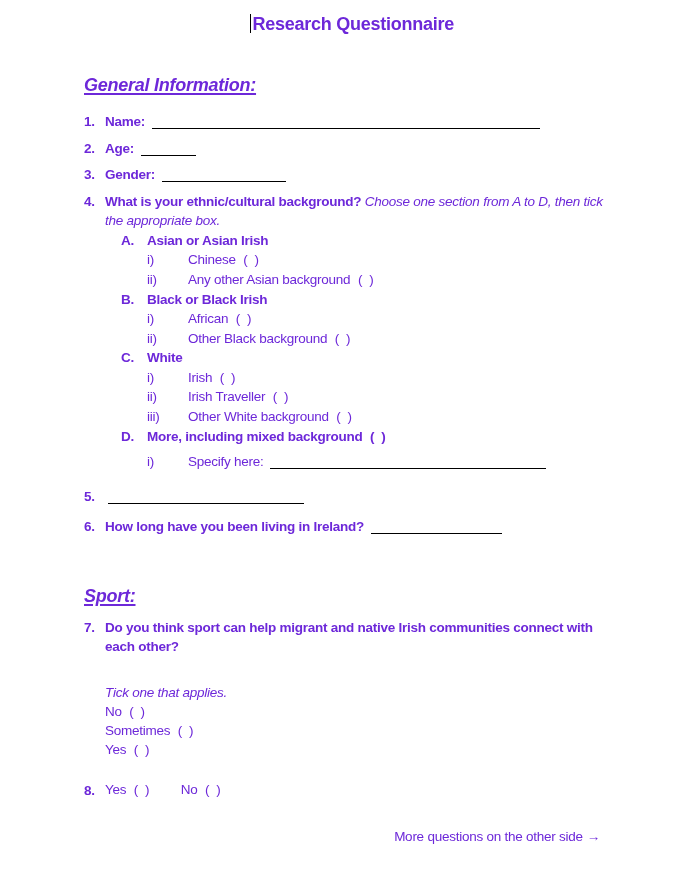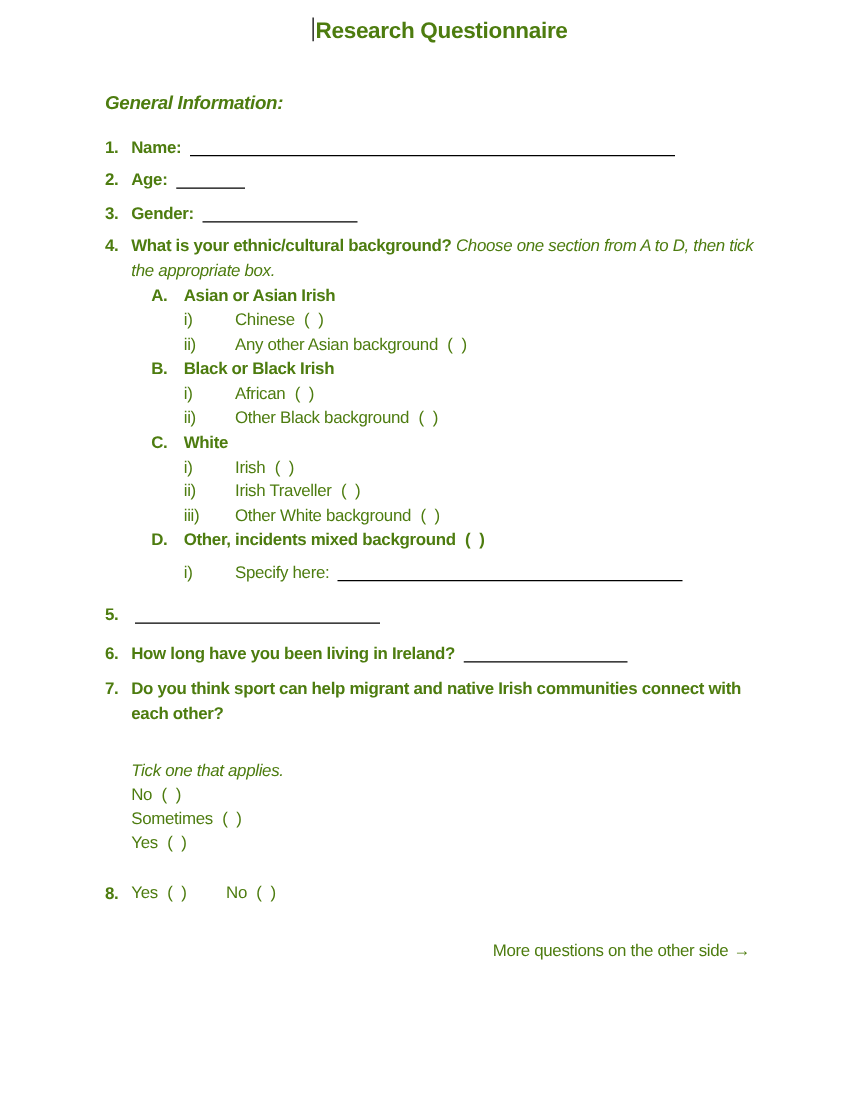--- a/index.html
+++ b/index.html
@@ -1,26 +1,26 @@
 <!DOCTYPE html>
 <html><head>
 <meta charset="utf-8">
 <style>
   html,body{margin:0;padding:0;background:#e9e9e9;}
   .page{
-    width:692px;height:884px;background:#ffffff;color:#4d7c0f;
+    width:692px;height:884px;background:#ffffff;color:#6d28d9;
     font-family:"Liberation Sans",sans-serif;
     font-size:13.5px;line-height:1.45;letter-spacing:-0.25px;
     box-sizing:border-box;padding:12px 72px 0 84px;
     position:relative;overflow:hidden;margin:0 auto;
   }
   .doc-title{text-align:center;font-size:18px;font-weight:bold;line-height:24px;}
   .caret{display:inline-block;width:1.5px;height:19px;background:#000;vertical-align:-3px;margin-right:1px;}
-  .h1{display:inline-block;font-weight:bold;font-style:italic;font-size:15px;
-      text-decoration-thickness:1.5px;text-underline-offset:2px;}
+  .h1{display:inline-block;font-weight:bold;font-style:italic;font-size:18px;
+      text-decoration:underline;text-decoration-thickness:1.5px;text-underline-offset:2px;}
   .h1-general{margin-top:36px;}
   .h1-sport{margin-top:46px;}
   .q{position:relative;padding-left:21px;max-width:515px;}
   .q .num{position:absolute;left:0;font-weight:bold;}
   .mt-item{margin-top:7px;}
   .mt-q1{margin-top:14px;}
   .mt-q5{margin-top:15px;}
   .mt-q6{margin-top:11px;}
   .mt-q7{margin-top:9px;}
   .mt-q8{margin-top:22px;}
@@ -129,40 +129,43 @@
     <span class="tick">(  )</span>
   </div>
   <div class="ropt">
     <span class="rnum">iii)</span>
     <span>Other White background</span>
     <span class="tick">(  )</span>
   </div>
 
   <div class="grp">
     <span class="letter">D.</span>
-    <span class="grp-label">Other, incidents mixed background</span>
+    <span class="grp-label">More, including mixed background</span>
     <span class="tick b">(  )</span>
   </div>
   <div class="ropt specify-row">
     <span class="rnum">i)</span>
     <span>Specify here:</span>
     <span class="blank blank-specify"></span>
   </div>
 
   <div class="q mt-q5">
     <span class="num">5.</span>
     <span class="blank blank-country"></span>
   </div>
 
   <div class="q mt-q6">
     <span class="num">6.</span>
     <span class="b">How long have you been living in Ireland?</span>
     <span class="blank blank-duration"></span>
   </div>
 
+  <div class="h1-sport">
+    <span class="h1">Sport:</span>
+  </div>
 
   <div class="q mt-q7">
     <span class="num">7.</span>
     <span class="b">Do you think sport can help migrant and native Irish communities connect with each other?</span>
     <div class="i instruction">Tick one that applies.</div>
     <div class="opt-block">
       <span>No</span>
       <span class="tick">(  )</span>
     </div>
     <div class="opt-block">

